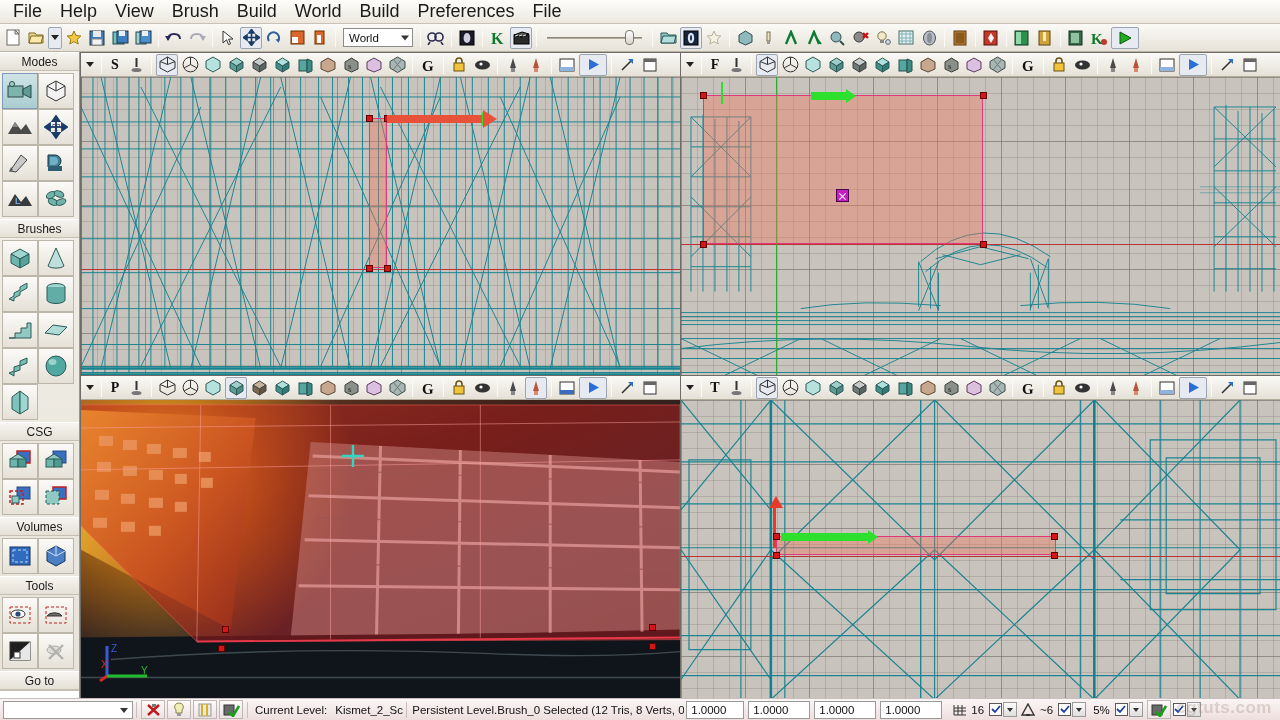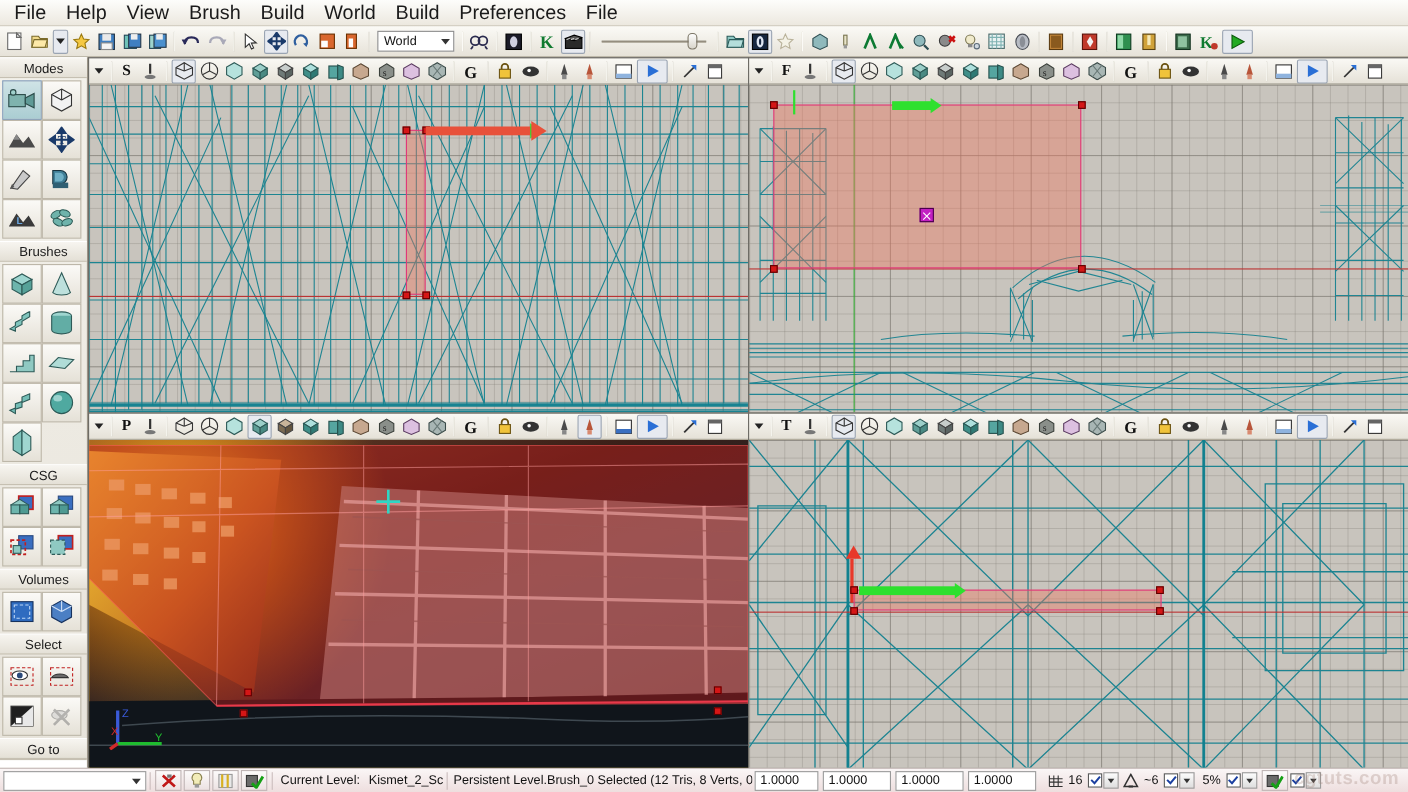--- a/index.html
+++ b/index.html
@@ -586,21 +586,21 @@
             </svg>
         </div>
         <div class="sbtn">
           <svg width="24" height="24">
               <path d="M12 2 L21 7 V17 L12 22 L3 17 V7 Z" fill="#4b7fc4" stroke="#17325e"></path>
               <path d="M12 2 V12 M12 12 L21 7 M12 12 L3 7" stroke="#cfe0f7"></path>
             </svg>
         </div>
       </div>
 
-      <div class="side-head">Select</div>
+      <div class="side-head">Tools</div>
       <div class="side-grid">
         <div class="sbtn">
           <svg width="26" height="22">
               <rect x="3" y="3" width="20" height="16" fill="none" stroke="#c02020" stroke-dasharray="3 2"></rect>
               <ellipse cx="11" cy="10" rx="7" ry="4" fill="#fff" stroke="#333"></ellipse>
               <circle cx="11" cy="10" r="2.6" fill="#2b4a7a"></circle>
             </svg>
         </div>
         <div class="sbtn">
           <svg width="26" height="22">

